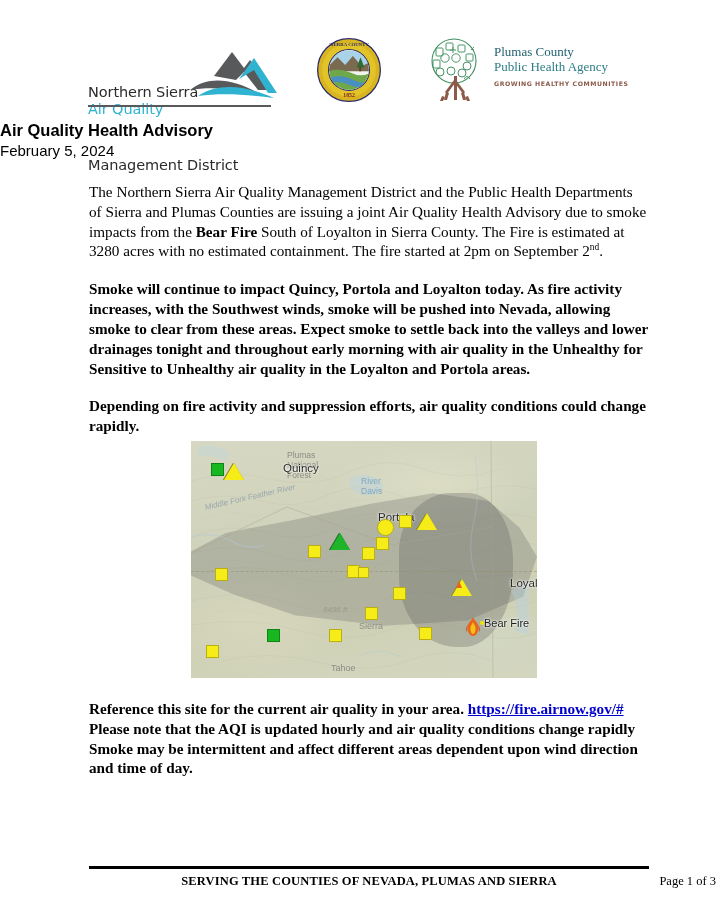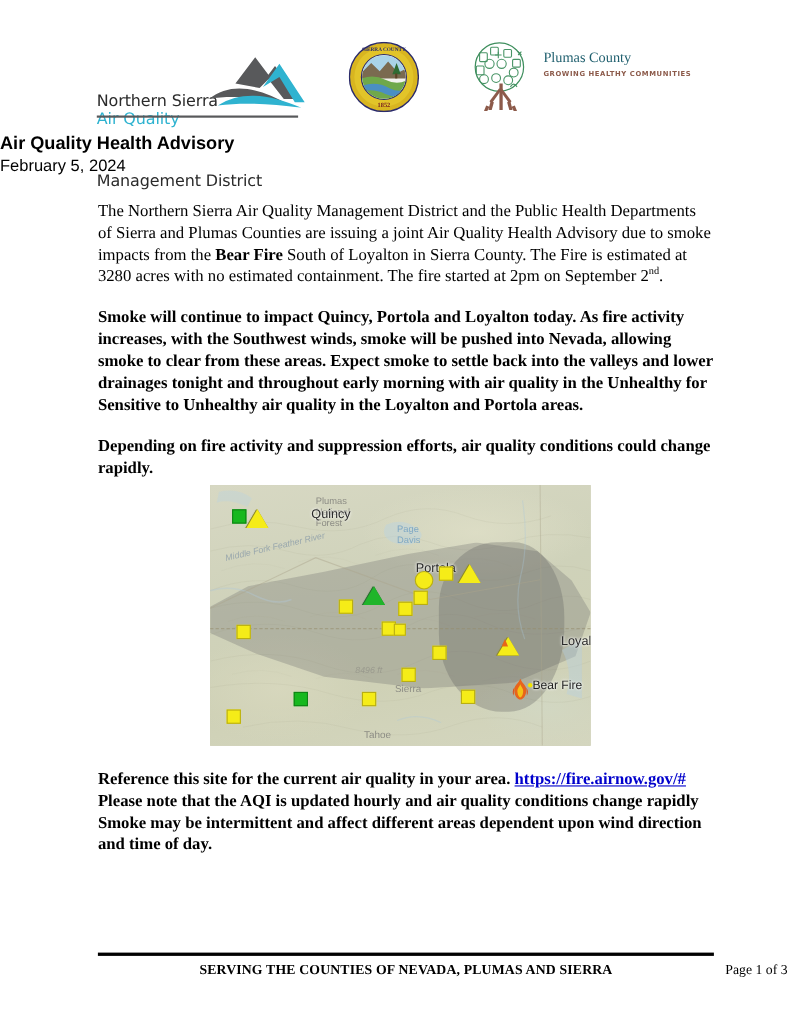--- a/index.html
+++ b/index.html
@@ -352,20 +352,21 @@
         <path d="M34 44 L25 56 L27 58 L35 47 Z"></path>
         <path d="M36 44 L45 56 L43 58 L35 47 Z"></path>
         <path d="M26 56 L24 64 L27 64 L29 57 Z"></path>
         <path d="M44 56 L46 64 L43 64 L41 57 Z"></path>
         <path d="M22 60 L20 65 L23 65 L25 61 Z"></path>
         <path d="M48 60 L50 65 L47 65 L45 61 Z"></path>
       </g>
     </svg>
     <div class="plumas-txt">
       <div class="plumas-l1">Plumas County</div>
+      <div class="plumas-l2">Public Health Agency</div>
       <div class="plumas-tag">GROWING HEALTHY COMMUNITIES</div>
     </div>
   </div>
 </div>
 
 <div class="title-block">
   <div class="doc-title">Air Quality Health Advisory</div>
   <div class="doc-date">February 5, 2024</div>
 </div>
 
@@ -416,21 +417,21 @@
     <path d="M0 112 L96 66 L200 104 L300 86" stroke="rgba(170,165,140,0.45)" stroke-width="1" fill="none"></path>
     <path d="M300 0 L302 237" stroke="rgba(170,165,140,0.4)" stroke-width="1" fill="none"></path>
   </svg>
 
   <div class="map-label lbl-forest" style="left:96px; top:10px;">
     <span>Plumas</span><br>
     <span>National</span><br>
     <span>Forest</span>
   </div>
   <div class="map-label lbl-lake" style="left:170px; top:36px;">
-    <span>Page</span><br>
+    <span>River</span><br>
     <span>Davis</span>
   </div>
   <div class="map-label lbl-river" style="left:14px; top:62px;">Middle Fork Feather River</div>
   <div class="map-label lbl-city" style="left:56px; top:21px;">Quincy</div>
   <div class="map-label lbl-city" style="left:151px; top:70px;">Portola</div>
   <div class="map-label lbl-city" style="left:283px; top:136px;">Loyalton</div>
   <div class="map-label lbl-fire" style="left:293px; top:176px;">Bear Fire</div>
   <div class="map-label lbl-peak" style="left:132px; top:164px;">8496 ft</div>
   <div class="map-label lbl-area" style="left:168px; top:180px;">Sierra</div>
   <div class="map-label lbl-area" style="left:140px; top:222px;">Tahoe</div>

